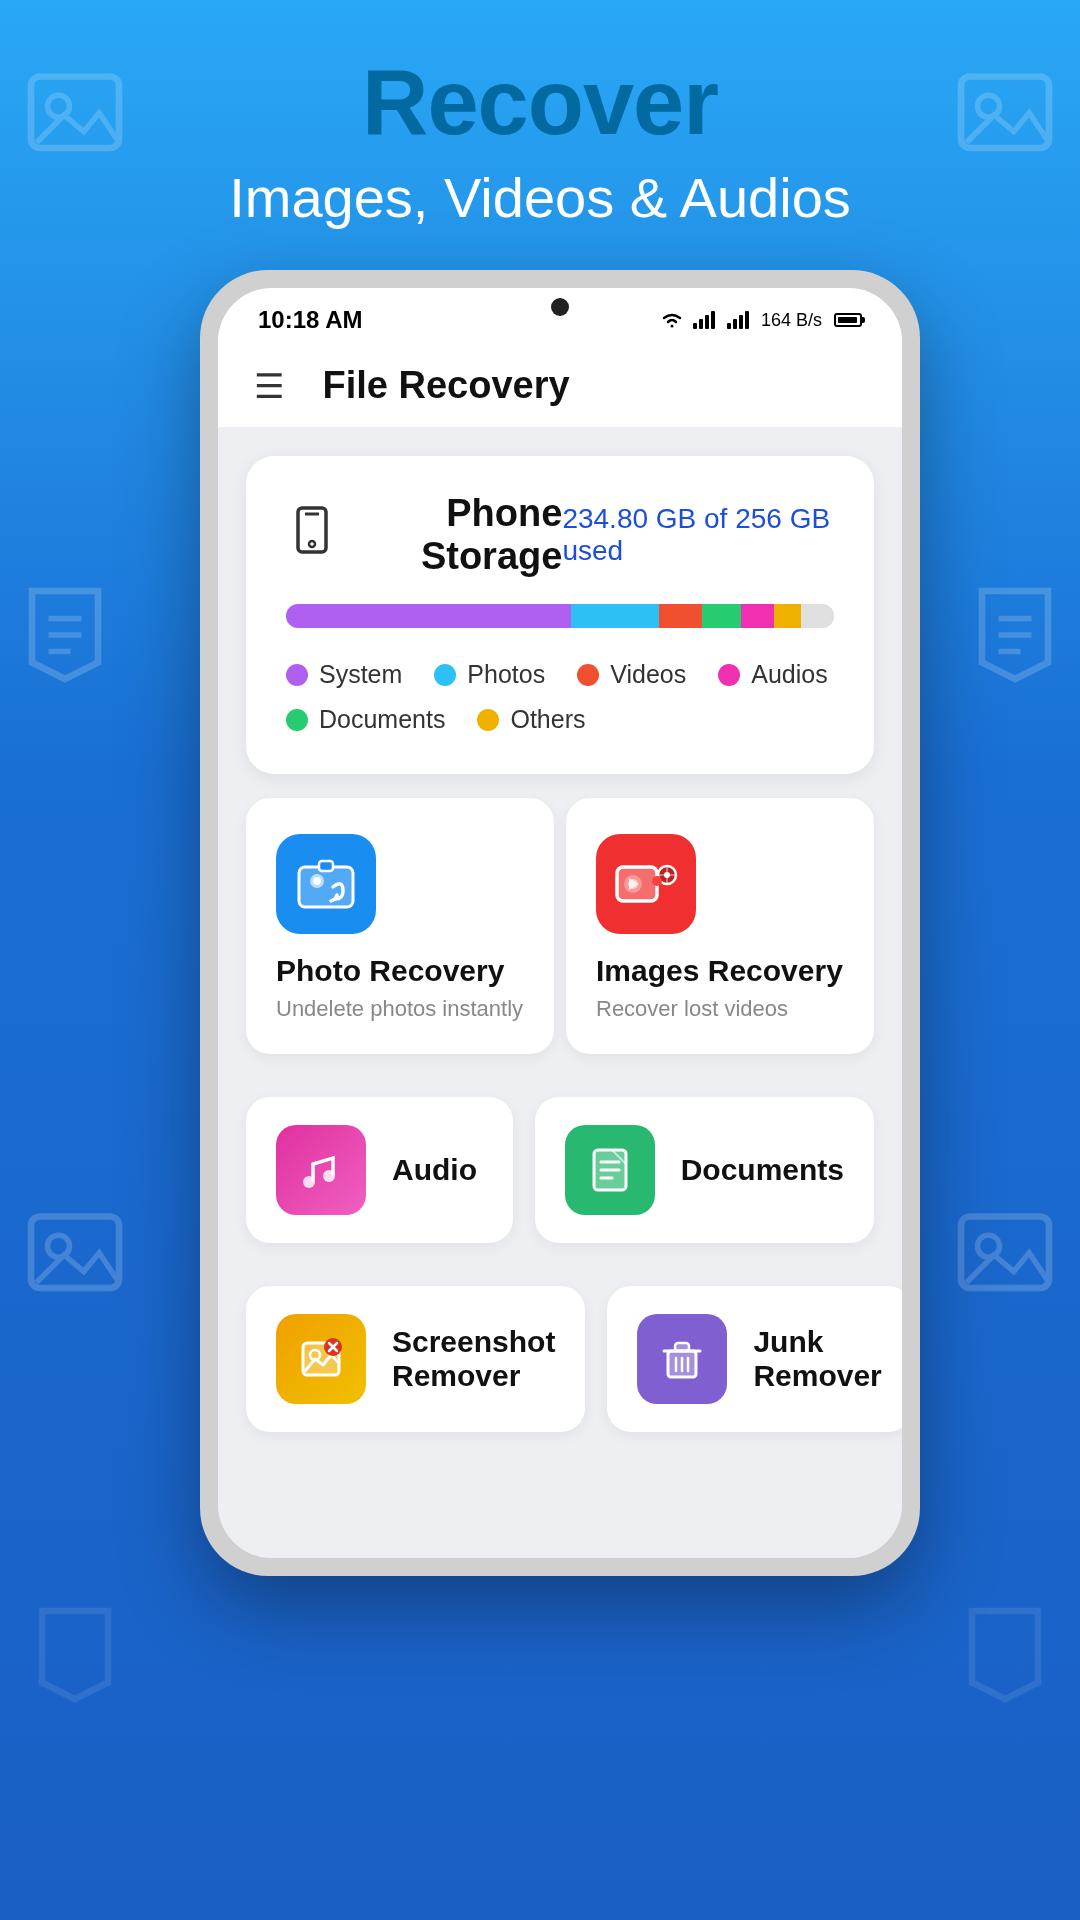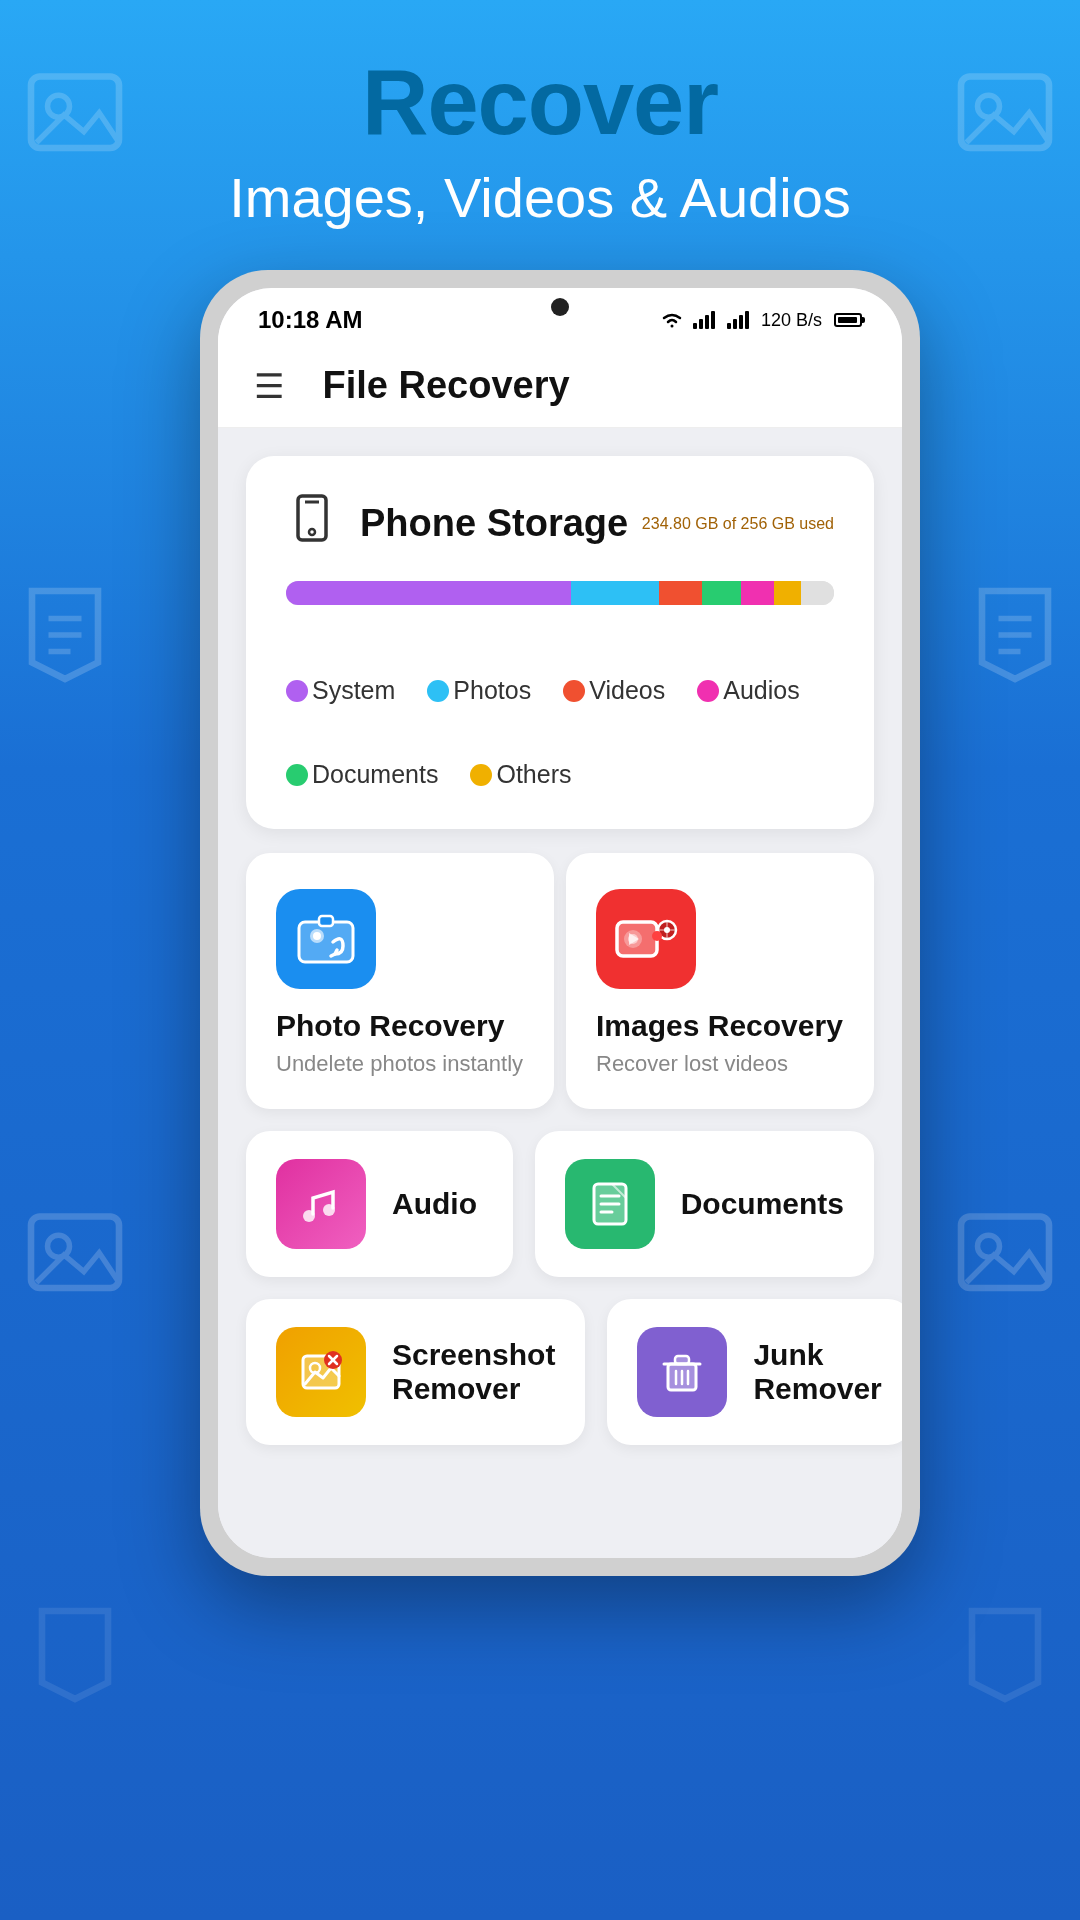--- a/index.html
+++ b/index.html
@@ -141,22 +141,22 @@
     .phone-icon {
       font-size: 48px;
       color: #333;
     }
     .storage-title {
       font-size: 38px;
       font-weight: 700;
       color: #111;
     }
     .storage-info {
-      font-size: 16px;
-      color: #a16207;
+      font-size: 28px;
+      color: #1d4ed8;
     }
 
     
     .progress-bar-container {
       height: 24px;
       border-radius: 12px;
       background: #e0e0e0;
       overflow: hidden;
       display: flex;
       margin-bottom: 32px;
@@ -171,24 +171,23 @@
 
     
     .legend {
       display: flex;
       flex-wrap: wrap;
       gap: 16px 32px;
     }
     .legend-item {
       display: flex;
       align-items: center;
-      gap: 4px;
+      gap: 11px;
       font-size: 25px;
       color: #333;
-      margin-top: 39px;
     }
     .legend-dot {
       width: 22px;
       height: 22px;
       border-radius: 50%;
       flex-shrink: 0;
     }
 
     
     .grid-2col {
@@ -227,20 +226,21 @@
 
     
     .compact-card {
       background: white;
       border-radius: 24px;
       padding: 28px 30px;
       box-shadow: 0 4px 14px rgba(0,0,0,0.06);
       display: flex;
       align-items: center;
       gap: 26px;
+      margin-top: 21px;
     }
     .compact-icon {
       width: 90px;
       height: 90px;
       border-radius: 20px;
       display: flex;
       align-items: center;
       justify-content: center;
       font-size: 46px;
       flex-shrink: 0;
@@ -418,21 +418,21 @@
             <div class="signal-bar" style="height:14px;"></div>
             <div class="signal-bar" style="height:18px;"></div>
           </div>
 
           <div class="signal-bars" style="margin-left:4px;">
             <div class="signal-bar" style="height:6px;"></div>
             <div class="signal-bar" style="height:10px;"></div>
             <div class="signal-bar" style="height:14px;"></div>
             <div class="signal-bar" style="height:18px;"></div>
           </div>
-          <span style="font-size:18px;margin-left:4px;">120 B/s</span>
+          <span style="font-size:18px;margin-left:4px;">164 B/s</span>
 
           <div class="battery-icon">
             <div class="battery-inner"></div>
           </div>
         </div>
       </div>
 
       <div class="app-bar">
         <span class="hamburger-icon">☰</span>
         <span class="app-bar-title">File Recovery</span>

